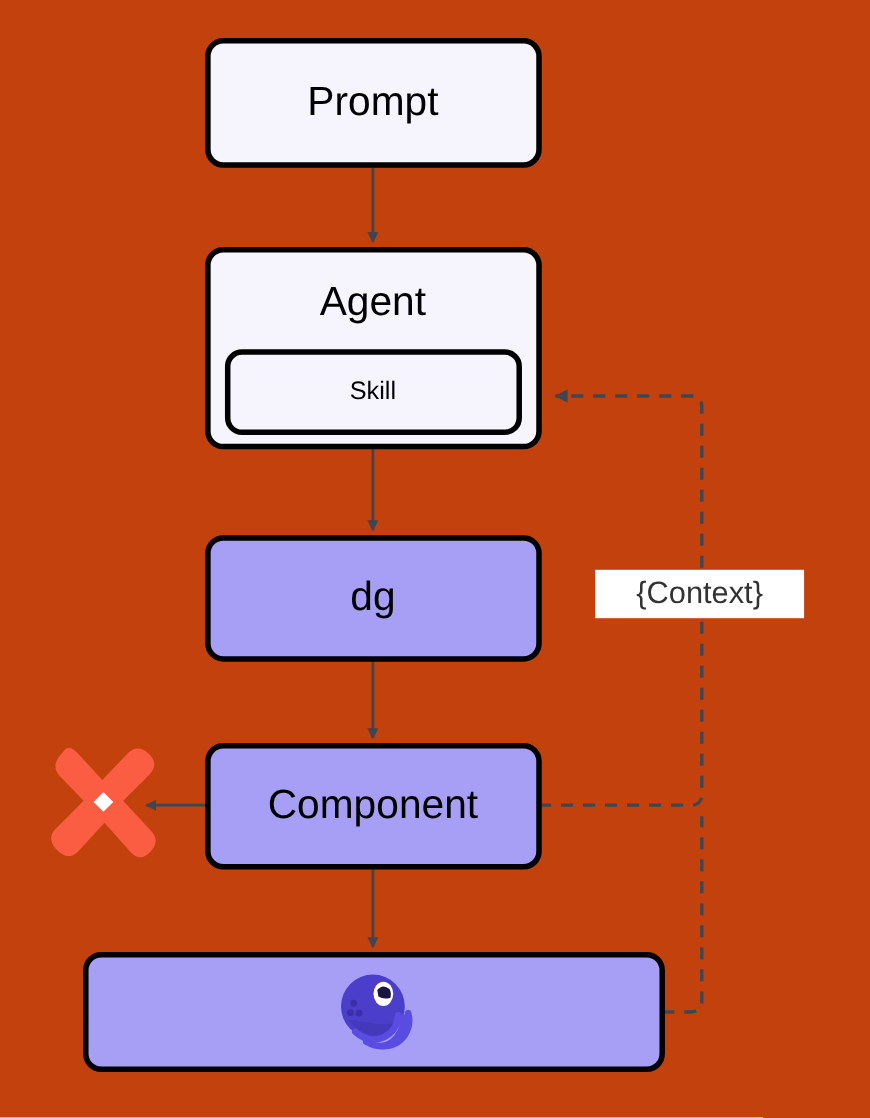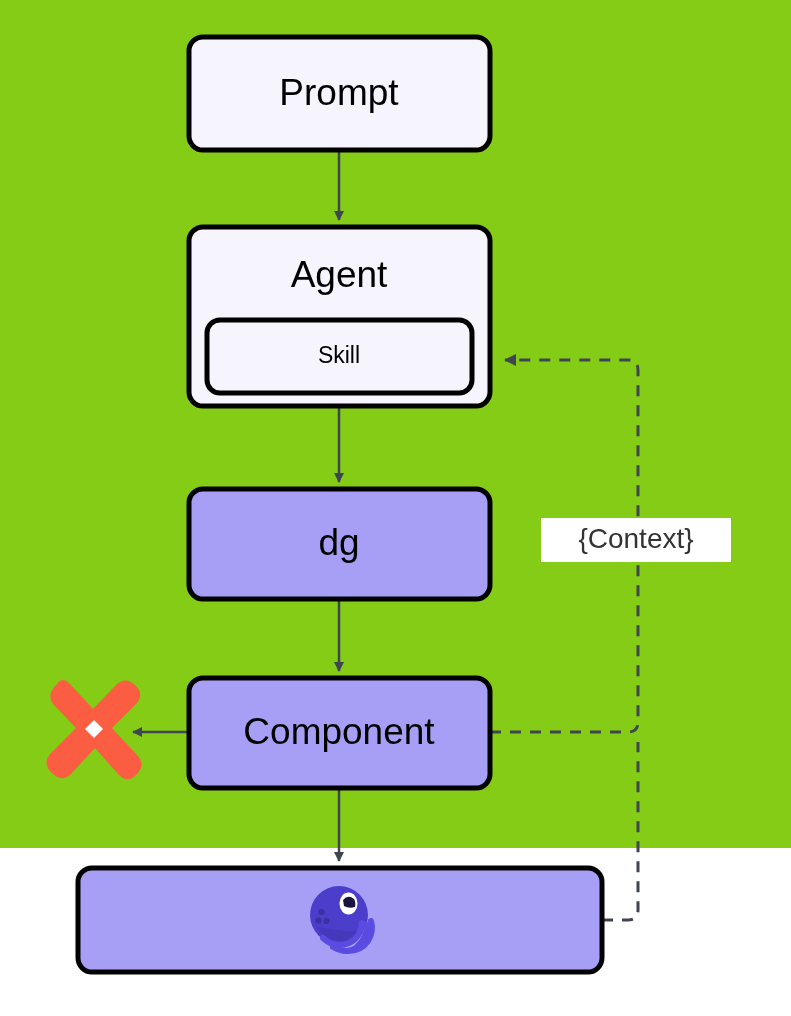--- a/index.html
+++ b/index.html
@@ -10,22 +10,22 @@
   }
   body {
     width: 791px;
     height: 1016px;
     font-family: "Liberation Sans", sans-serif;
     overflow: hidden;
   }
   #diagram-root {
     position: relative;
     width: 791px;
-    height: 848px;
-    background: #84cc16;
+    height: 1016px;
+    background: #c2410c;
   }
   #diagram-svg {
     position: absolute;
     top: 0;
     left: 0;
     width: 791px;
     height: 1016px;
   }
   .node-label {
     font-family: "Liberation Sans", sans-serif;

